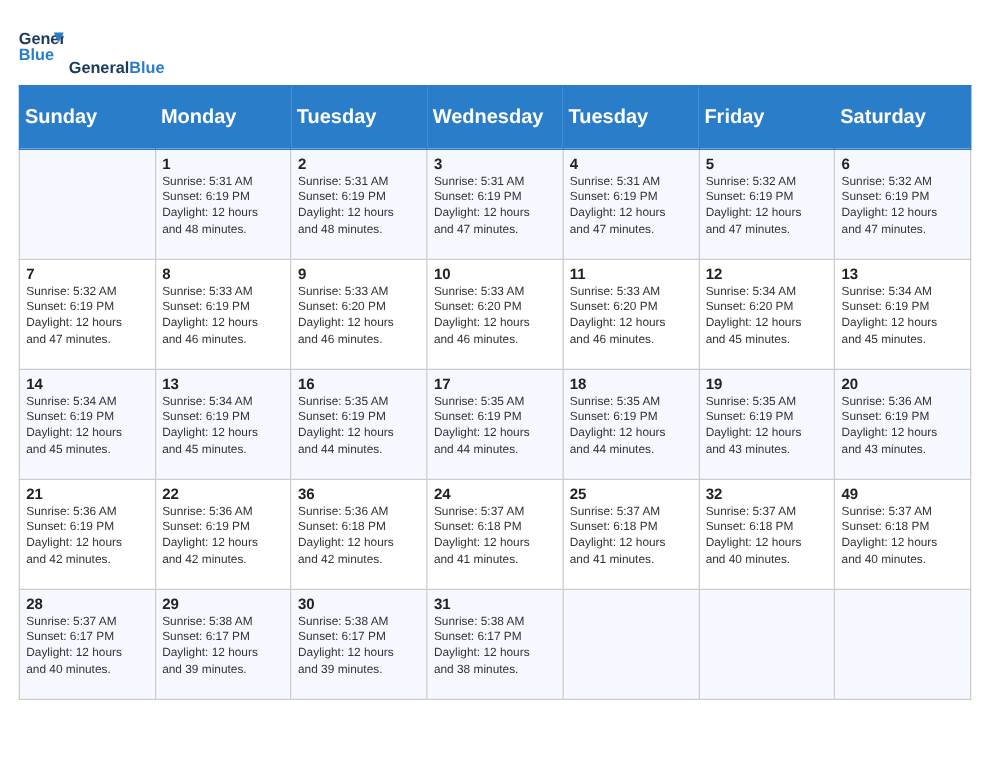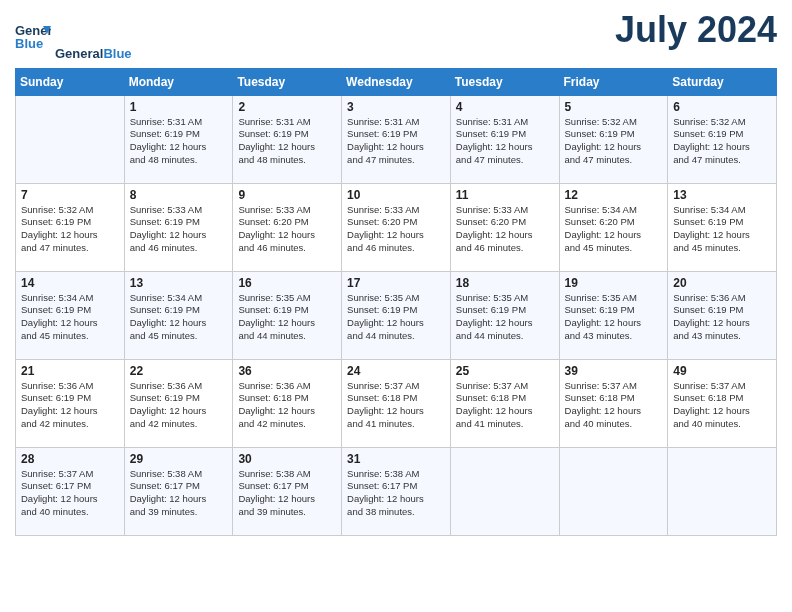--- a/index.html
+++ b/index.html
@@ -49,23 +49,23 @@
       color: #333;
     }
     table {
       width: 100%;
       border-collapse: collapse;
       table-layout: fixed;
     }
     thead tr th {
       background: #2a7dc9;
       color: #fff;
-      font-size: 12px;
-      font-weight: bold;
-      padding: 6px 4px;
+      font-size: 16px;
+      font-weight: bold;
+      padding: 16px 4px;
       text-align: left;
       border: 1px solid #2a7dc9;
     }
     tbody tr td {
       border: 1px solid #ccc;
       vertical-align: top;
       padding: 4px 5px;
       font-size: 10px;
       color: #333;
       height: 88px;
@@ -99,21 +99,20 @@
       <text x="0" y="26" font-size="13" font-weight="bold" fill="#2a7dc9">Blue</text>
       <polygon points="28,4 36,4 32,12" fill="#2a7dc9"></polygon>
     </svg>
     <div>
       <div class="logo-text">
         <span style="color:#1a3a5c">General</span><span>Blue</span>
       </div>
     </div>
   </div>
   <div class="title-area">
-    <div class="month-title">July 2024</div>
   </div>
 </div>
 
 <table>
   <thead>
     <tr id="thead-row">
         <th>Sunday</th>
         <th>Monday</th>
         <th>Tuesday</th>
         <th>Wednesday</th>
@@ -225,21 +224,21 @@
         </td>
         <td>
           <span class="day-number">24</span>
           <div class="cell-text">Sunrise: 5:37 AM<br>Sunset: 6:18 PM<br>Daylight: 12 hours<br>and 41 minutes.</div>
         </td>
         <td>
           <span class="day-number">25</span>
           <div class="cell-text">Sunrise: 5:37 AM<br>Sunset: 6:18 PM<br>Daylight: 12 hours<br>and 41 minutes.</div>
         </td>
         <td>
-          <span class="day-number">39</span>
+          <span class="day-number">32</span>
           <div class="cell-text">Sunrise: 5:37 AM<br>Sunset: 6:18 PM<br>Daylight: 12 hours<br>and 40 minutes.</div>
         </td>
         <td>
           <span class="day-number">49</span>
           <div class="cell-text">Sunrise: 5:37 AM<br>Sunset: 6:18 PM<br>Daylight: 12 hours<br>and 40 minutes.</div>
         </td>
       </tr>
       <tr>
         <td>
           <span class="day-number">28</span>

